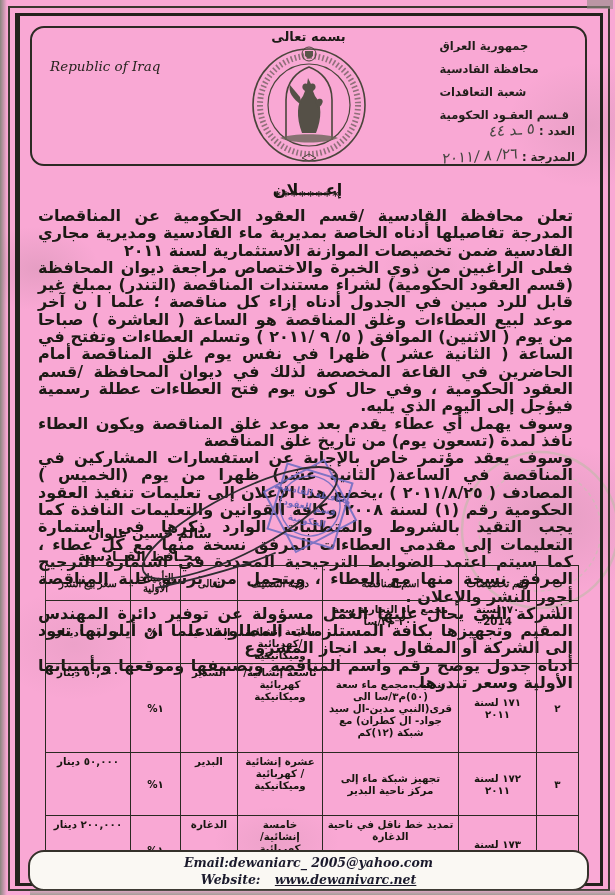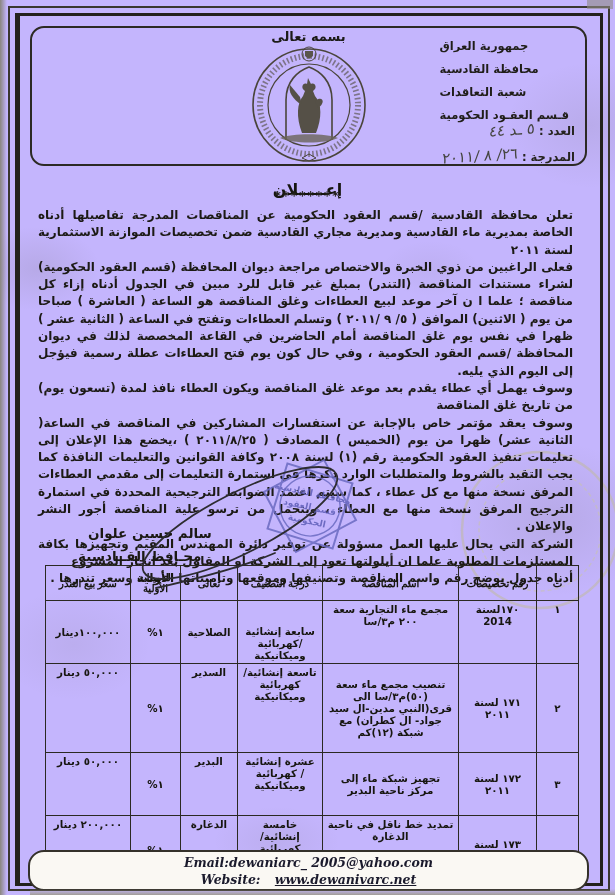--- a/index.html
+++ b/index.html
@@ -1,21 +1,21 @@
 <!DOCTYPE html>
 <html lang="ar"><head>
 <meta charset="utf-8">
 <style>
   html,body{margin:0;padding:0;}
   body{
     width:615px;height:895px;position:relative;overflow:hidden;
     background:#e9e6df;
     font-family:"DejaVu Sans",sans-serif;
   }
-  .page{position:absolute;inset:0;background:#c4b5fd;}
+  .page{position:absolute;inset:0;background:#f9a8d4;}
   .page::before{
     content:"";position:absolute;inset:0;pointer-events:none;
     background:
       radial-gradient(ellipse 90px 60px at 6% 30%, rgba(90,85,75,.12), transparent 70%),
       radial-gradient(ellipse 120px 90px at 96% 14%, rgba(90,85,75,.10), transparent 70%),
       radial-gradient(ellipse 150px 110px at 90% 58%, rgba(90,85,75,.12), transparent 70%),
       radial-gradient(ellipse 110px 80px at 12% 72%, rgba(90,85,75,.08), transparent 70%),
       radial-gradient(ellipse 90px 50px at 45% 94%, rgba(90,85,75,.08), transparent 70%),
       radial-gradient(ellipse 70px 40px at 70% 30%, rgba(90,85,75,.06), transparent 70%);
   }
@@ -46,21 +46,21 @@
   .seal{position:absolute;left:218px;top:17px;}
 
   
   .title{position:absolute;top:180px;left:0;right:0;text-align:center;direction:rtl;
     font-weight:700;font-size:16px;color:#16150f;z-index:3;}
   .stars{position:absolute;top:189px;left:0;right:0;text-align:center;
     font-weight:700;font-size:12px;letter-spacing:2px;color:#24221c;z-index:3;}
 
   
   .bodytext{position:absolute;top:207px;right:42px;left:38px;direction:rtl;
-    text-align:justify;font-size:12px;line-height:17.3px;color:#1c1a15;
+    text-align:justify;font-size:16px;line-height:17.3px;color:#1c1a15;
     font-weight:700;z-index:3;}
   .bodytext p{margin:0;text-align-last:right;}
 
   
   .sig-name{position:absolute;left:88px;top:525px;font-weight:700;font-size:13.5px;
     direction:rtl;color:#1b1913;z-index:5;}
   .sig-title{position:absolute;left:78px;top:548px;font-weight:700;font-size:13.5px;
     direction:rtl;color:#1b1913;z-index:5;letter-spacing:1px;}
   .sig-stroke{position:absolute;left:60px;top:448px;z-index:6;}
   .stamp-blue{position:absolute;left:252px;top:448px;z-index:4;opacity:.85;}
@@ -110,20 +110,21 @@
     <div class="hdr-meta hdr-num">
       <span>العدد :</span>
       <span class="hand">٥ ـد ٤٤</span>
     </div>
     <div class="hdr-meta hdr-date">
       <span>المدرجة :</span>
       <span class="hand">٢٦/ ٨ /٢٠١١</span>
     </div>
 
     <div class="hdr-en">
+      <div>Republic of Iraq</div>
     </div>
 
     <svg class="seal" width="118" height="120" viewBox="0 0 118 120">
       <circle cx="59" cy="60" r="56" fill="none" stroke="#4a453b" stroke-width="1.6"></circle>
       <circle cx="59" cy="60" r="49" fill="none" stroke="#57524a" stroke-width="6" stroke-dasharray="1.6 2.4" opacity=".65"></circle>
       <circle cx="59" cy="60" r="41" fill="none" stroke="#4a453b" stroke-width="1.2"></circle>
 
       <circle cx="59" cy="9" r="7" fill="none" stroke="#4a453b" stroke-width="1"></circle>
       <path d="M55 6 h8 v5 l-4 3 l-4 -3 z" fill="#5a554b"></path>
 

